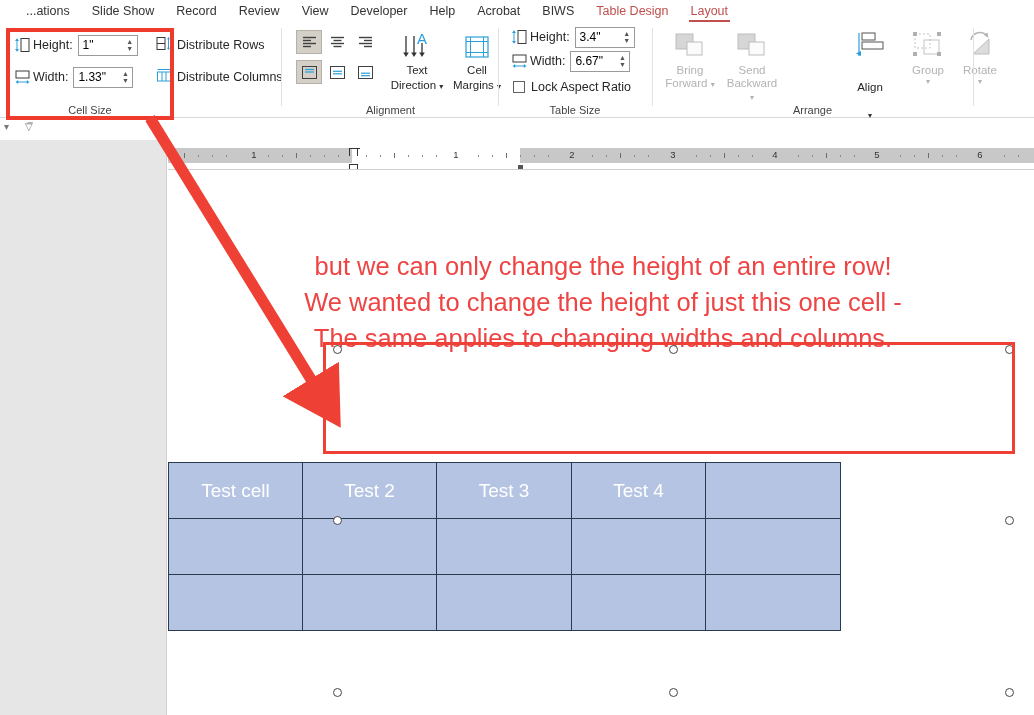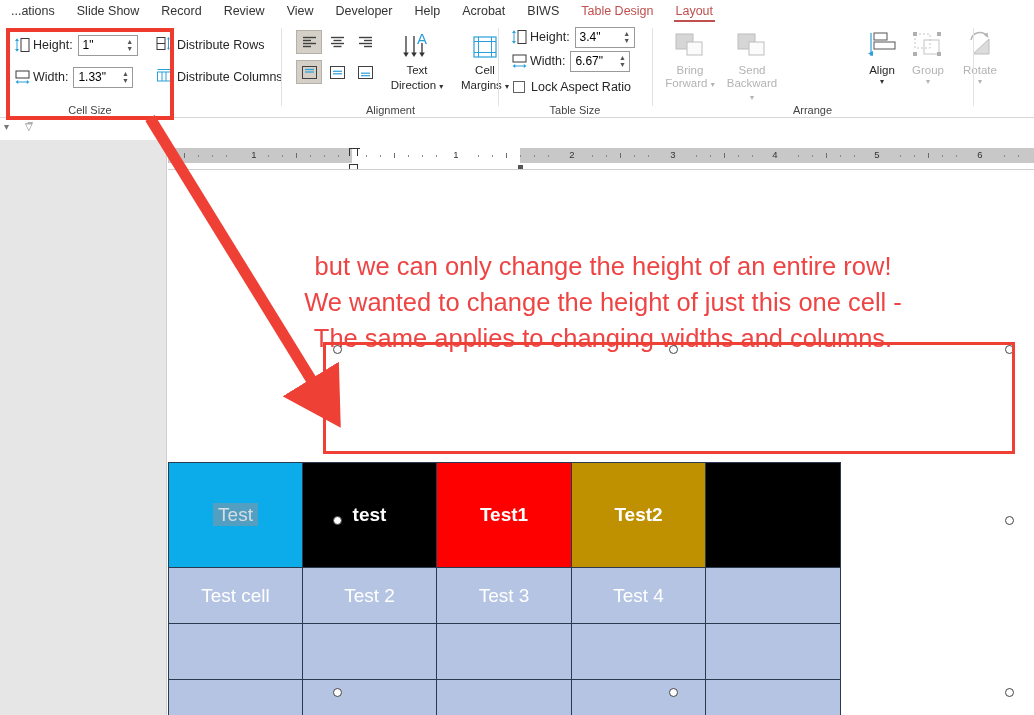--- a/index.html
+++ b/index.html
@@ -8,21 +8,21 @@
     font-family: "Liberation Sans", sans-serif;
     background: #ffffff;
     overflow: hidden;
   }
   #app { position: relative; width: 1034px; height: 715px; }
 
   
   .tabstrip {
     position: absolute; top: 0; left: 0; width: 1034px; height: 22px;
     background: #ffffff;
-    display: flex; align-items: flex-start;
+    display: flex; align-items: flex-start; padding-left: 15px;
   }
   .tab {
     font-size: 12.5px; color: #333333;
     padding: 0 11px; height: 22px; line-height: 22px;
     white-space: nowrap; cursor: default;
   }
   .tab.ctx { color: #c0504d; }
   .tab.active { color: #c0504d; position: relative; }
   .tab.active:after {
     content: ""; position: absolute; left: 9px; right: 9px; bottom: 0;
@@ -356,21 +356,21 @@
             <text x="25" y="12" font-size="15" fill="#2b9fd9" text-anchor="middle" font-family="Liberation Sans, sans-serif">A</text>
           </svg>
         </span>
         <span class="btxt">Text</span>
         <span class="btxt">
           <span>Direction</span>
           <span class="caret">▾</span>
         </span>
       </div>
 
-      <div class="bigbtn" style="left:164px;">
+      <div class="bigbtn" style="left:156px;">
         <span class="bico">
           <svg width="30" height="30" viewBox="0 0 30 30">
             <rect x="4" y="5" width="22" height="20" fill="none" stroke="#2b9fd9" stroke-width="1.2"></rect>
             <line x1="8.5" y1="5" x2="8.5" y2="25" stroke="#2b9fd9" stroke-width="1"></line>
             <line x1="21.5" y1="5" x2="21.5" y2="25" stroke="#2b9fd9" stroke-width="1"></line>
             <line x1="4" y1="9.5" x2="26" y2="9.5" stroke="#2b9fd9" stroke-width="1"></line>
             <line x1="4" y1="20.5" x2="26" y2="20.5" stroke="#2b9fd9" stroke-width="1"></line>
           </svg>
         </span>
         <span class="btxt">Cell</span>
@@ -459,21 +459,21 @@
           </svg>
         </span>
         <span class="atxt">Send</span>
         <span class="atxt">
           <span>Backward</span>
           <span class="caret" style="color:#b3b3b3">▾</span>
         </span>
       </div>
 
 
-      <div class="arrbtn" style="left:196px;">
+      <div class="arrbtn" style="left:184px;gap:17px;">
         <span class="aico">
           <svg width="34" height="30" viewBox="0 0 34 30">
             <rect x="9" y="3" width="13" height="7" fill="#fff" stroke="#555"></rect>
             <rect x="9" y="12" width="21" height="7" fill="#fff" stroke="#555"></rect>
             <line x1="6" y1="3" x2="6" y2="26" stroke="#2b9fd9" stroke-width="1.2"></line>
             <path d="M3 23.5 L8 21 L8 26 Z" fill="#2b9fd9"></path>
           </svg>
         </span>
         <span class="atxt">
           <span>Align</span>
@@ -592,37 +592,20 @@
           <div>but we can only change the height of an entire row!</div>
           <div>We wanted to change the height of just this one cell -</div>
           <div>The same applies to changing widths and columns.</div>
         </div>
       </div>
     </div>
 
     <div class="tablewrap">
       <table class="ppt">
         <tbody>
-            <tr class="r-tall">
-          <td class="c1 fill-cyan al-left va-top">
-            <span class="selhl">Test</span>
-          </td>
-          <td class="c2 fill-black al-right va-bottom">
-            <span class="boldw">test</span>
-          </td>
-          <td class="c3 fill-red">
-            <span class="boldw">Test1</span>
-          </td>
-          <td class="c4 fill-gold al-right">
-            <span class="boldw">Test2</span>
-          </td>
-          <td class="c5 fill-black">
-            <span></span>
-          </td>
-        </tr>
         <tr class="r-norm">
           <td class="c1 fill-plain"><span>Test cell</span></td>
           <td class="c2 fill-plain"><span>Test 2</span></td>
           <td class="c3 fill-plain"><span>Test 3</span></td>
           <td class="c4 fill-plain"><span>Test 4</span></td>
           <td class="c5 fill-plain"><span></span></td>
         </tr>
         <tr class="r-norm">
           <td class="c1 fill-plain"><span></span></td>
           <td class="c2 fill-plain"><span></span></td>

